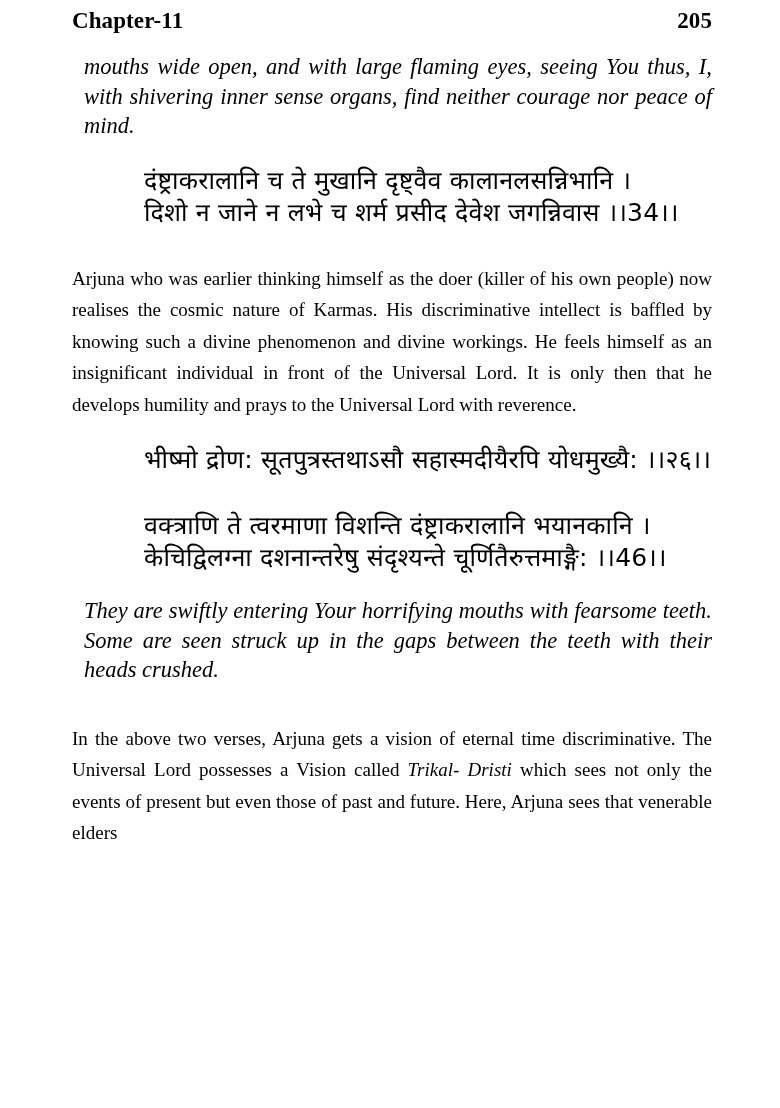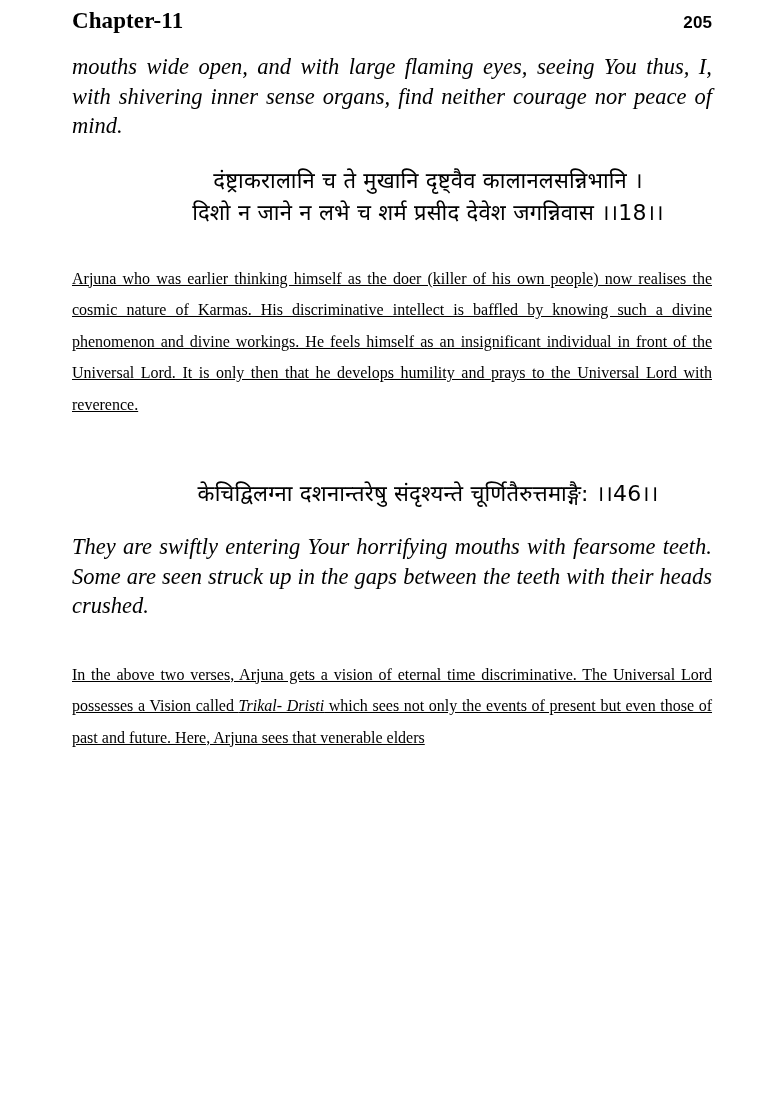--- a/index.html
+++ b/index.html
@@ -34,23 +34,23 @@
     font-weight: bold;
     font-size: 23px;
     letter-spacing: 0.1px;
   }
   .header-chapter {
     font-family: "Liberation Serif", "DejaVu Serif", serif;
     font-weight: bold;
     font-size: 23px;
   }
   .header-page-number {
-    font-family: Liberation Sans, sans-serif;
+    font-family: Liberation Serif, serif;
     font-weight: bold;
-    font-size: 17px;
+    font-size: 23px;
   }
   .content {
     position: absolute;
     top: 52px;
     left: 72px;
     width: 640px;
   }
   p {
     margin: 0;
   }
@@ -59,38 +59,38 @@
     text-justify: inter-word;
     font-size: 22.5px;
     line-height: 29.5px;
     margin-bottom: 18px;
   }
   .para-italic {
     font-style: italic;
     font-size: 22.5px;
     line-height: 29.5px;
     text-align: justify;
+    margin-left: 12px;
   }
   .para-roman {
     font-style: normal;
-    font-size: 16px;
+    font-size: 19px;
     line-height: 31.5px;
     text-align: justify;
-    text-decoration: underline;
   }
   .inline-italic {
     font-style: italic;
   }
   .verse-block {
     margin: 0 0 0 0;
     padding: 0;
     font-family: "DejaVu Sans", "Liberation Sans", sans-serif;
-    font-size: 22px;
+    font-size: 25px;
     line-height: 32px;
-    text-align: center;
+    text-align: left;
     white-space: nowrap;
   }
   .verse-line {
     display: block;
     padding-left: 72px;
     letter-spacing: 0.2px;
   }
   .spacer-md { height: 20px; }
   .spacer-sm { height: 12px; }
   .spacer-xs { height: 6px; }
@@ -107,41 +107,43 @@
   </div>
 
   <div class="content">
 
     <p class="para para-italic">mouths wide open, and with large flaming eyes, seeing You thus, I, with shivering inner sense organs, find neither courage nor peace of mind.</p>
 
     <div class="spacer-xs"></div>
 
     <div class="verse-block">
       <span class="verse-line">दंष्ट्राकरालानि च ते मुखानि दृष्ट्वैव कालानलसन्निभानि ।</span>
-      <span class="verse-line">दिशो न जाने न लभे च शर्म प्रसीद देवेश जगन्निवास ।।18।।</span>
+      <span class="verse-line">दिशो न जाने न लभे च शर्म प्रसीद देवेश जगन्निवास ।।34।।</span>
     </div>
 
     <div class="block-gap-after-verse"></div>
 
 
     <div class="spacer-sm"></div>
 
     <p class="para para-roman">Arjuna who was earlier thinking himself as the doer (killer of his own people) now realises the cosmic nature of Karmas. His discriminative intellect is baffled by knowing such a divine phenomenon and divine workings. He feels himself as an insignificant individual in front of the Universal Lord. It is only then that he develops humility and prays to the Universal Lord with reverence.</p>
 
     <div class="spacer-xs"></div>
 
     <div class="verse-block">
+      <span class="verse-line">भीष्मो द्रोण: सूतपुत्रस्तथाऽसौ सहास्मदीयैरपि योधमुख्यै: ।।२६।।</span>
     </div>
 
     <div class="block-gap-after-verse"></div>
 
 
     <div class="spacer-sm"></div>
 
     <div class="verse-block">
+      <span class="verse-line">वक्त्राणि ते त्वरमाणा विशन्ति दंष्ट्राकरालानि भयानकानि ।</span>
       <span class="verse-line">केचिद्विलग्ना दशनान्तरेषु संदृश्यन्ते चूर्णितैरुत्तमाङ्गै: ।।46।।</span>
     </div>
 
     <div class="block-gap-after-verse"></div>
 
     <p class="para para-italic">They are swiftly entering Your horrifying mouths with fearsome teeth. Some are seen struck up in the gaps between the teeth with their heads crushed.</p>
 
     <div class="spacer-md"></div>
 
     <p class="para para-roman"><span>In the above two verses, Arjuna gets a vision of eternal time discriminative. The Universal Lord possesses a Vision called </span><span class="inline-italic">Trikal- Dristi</span><span> which sees not only the events of present but even those of past and future. Here, Arjuna sees that venerable elders</span></p>

